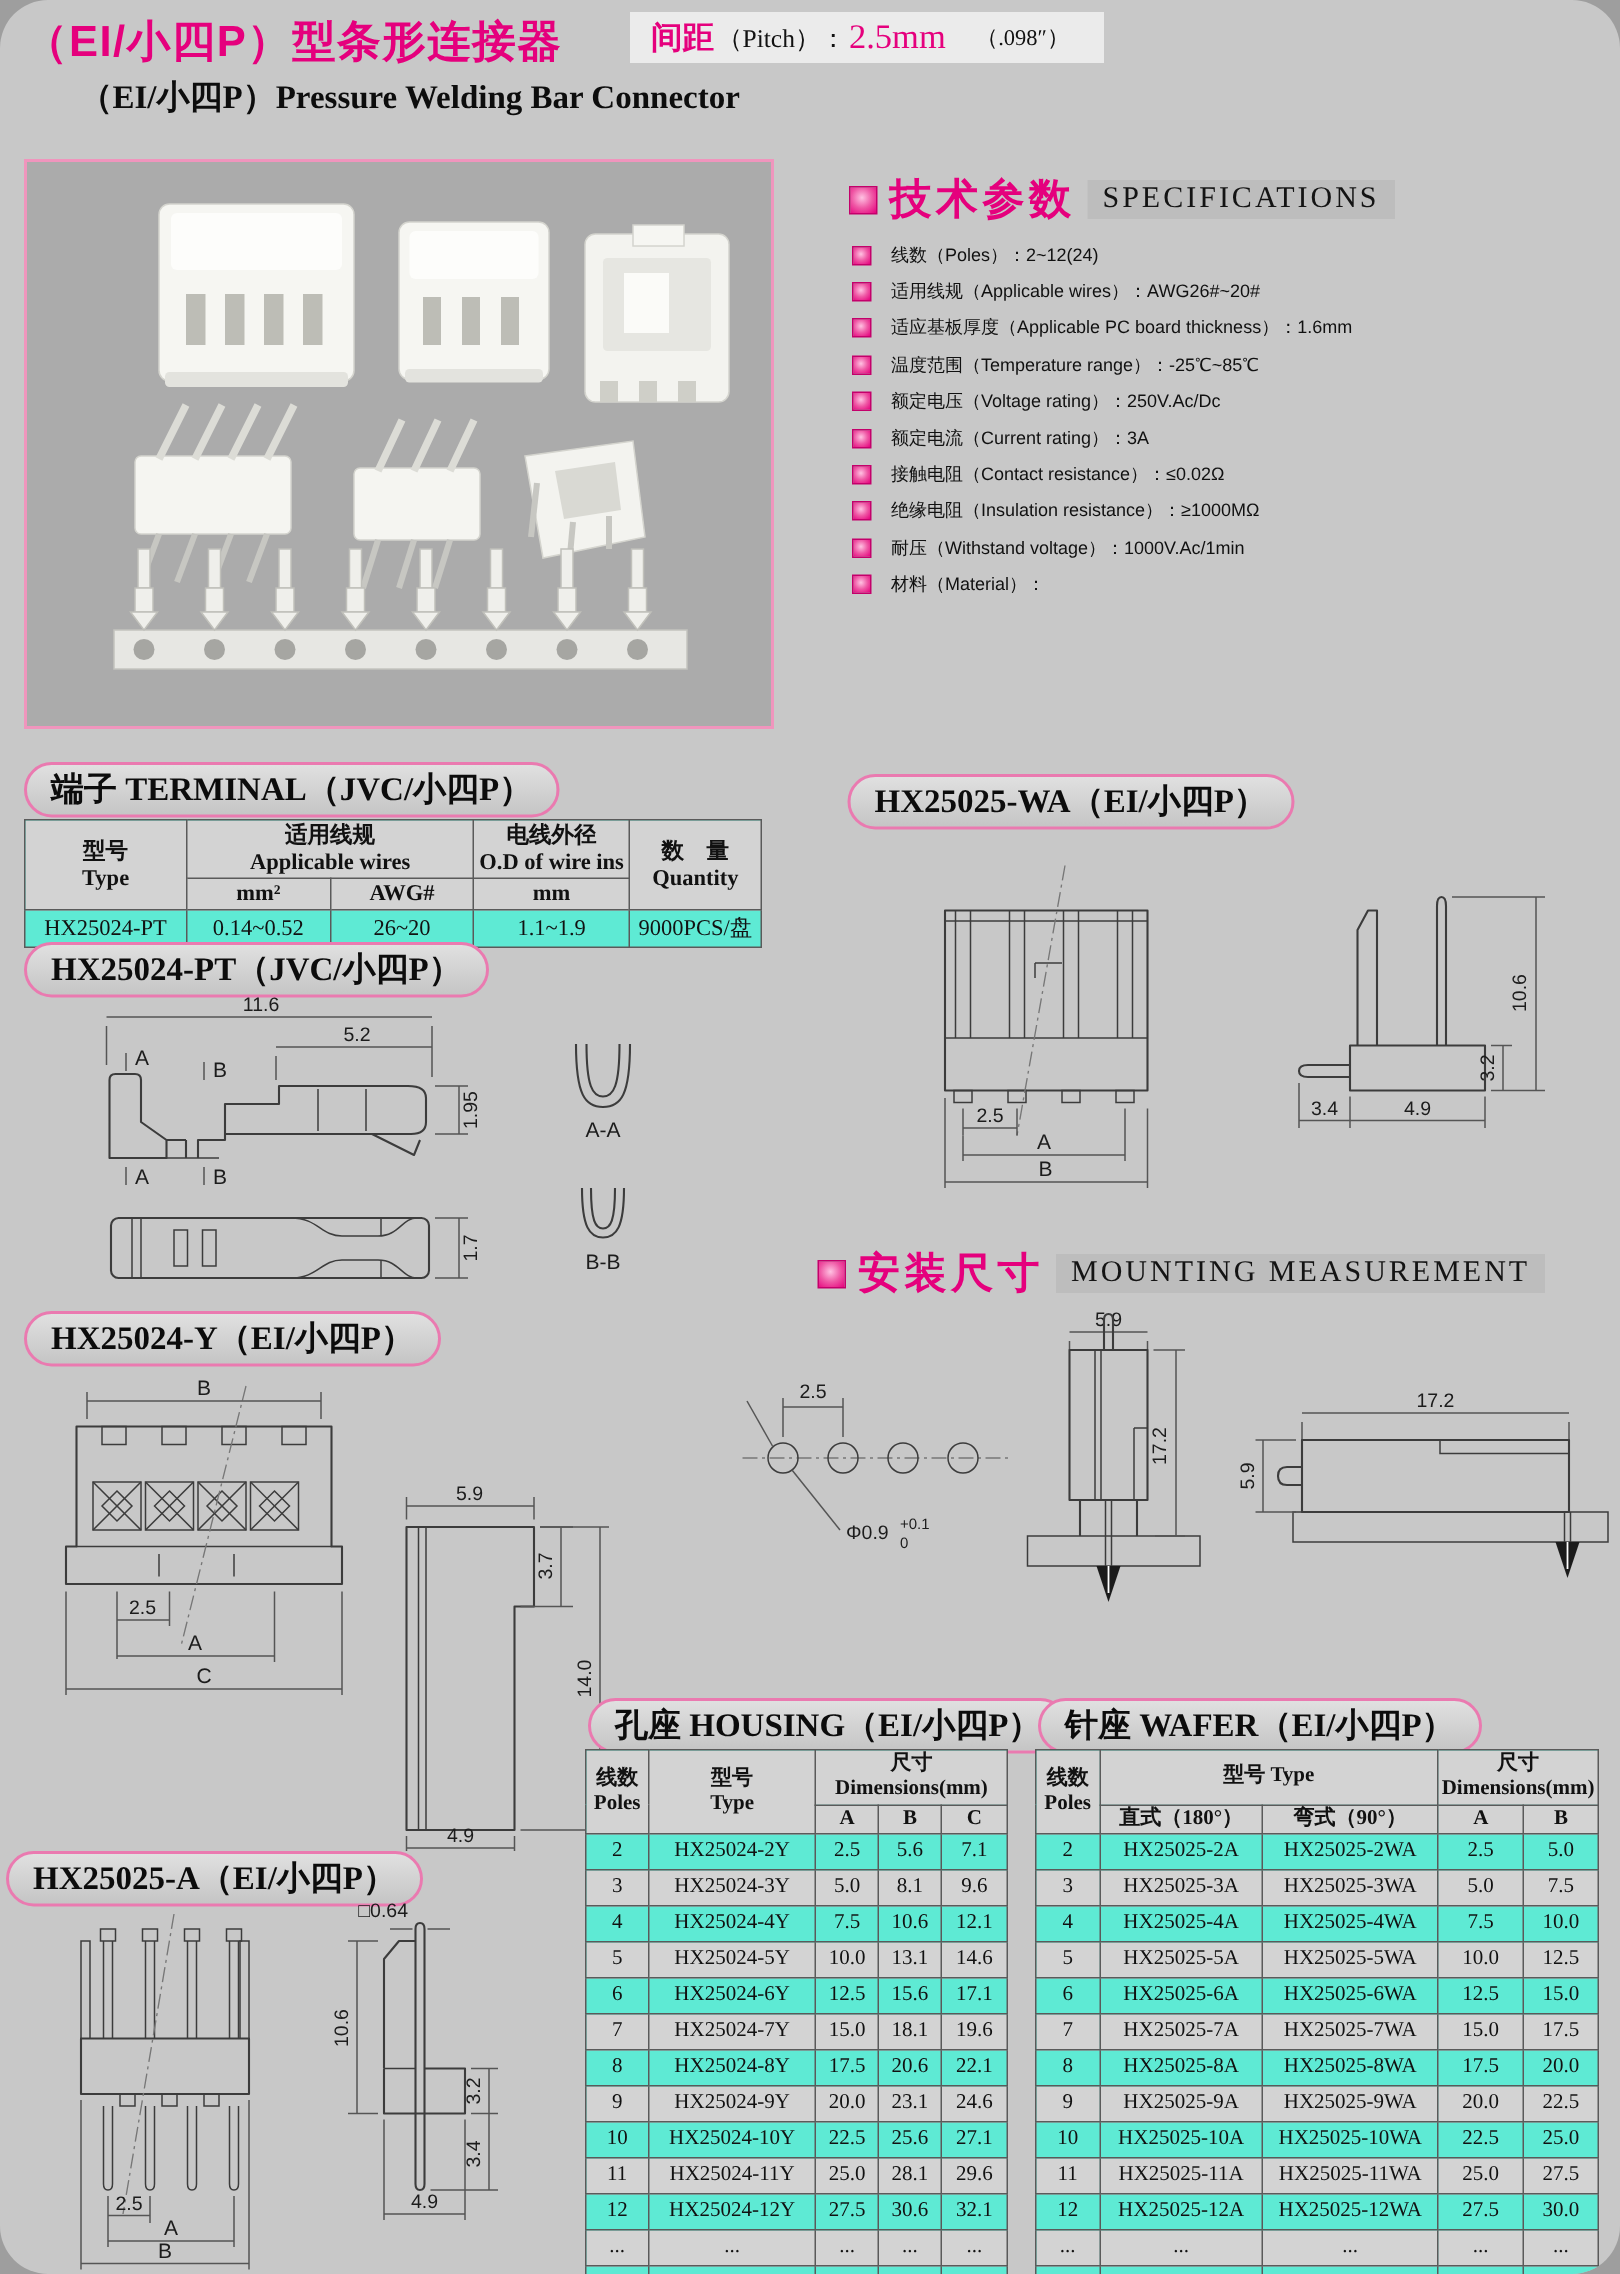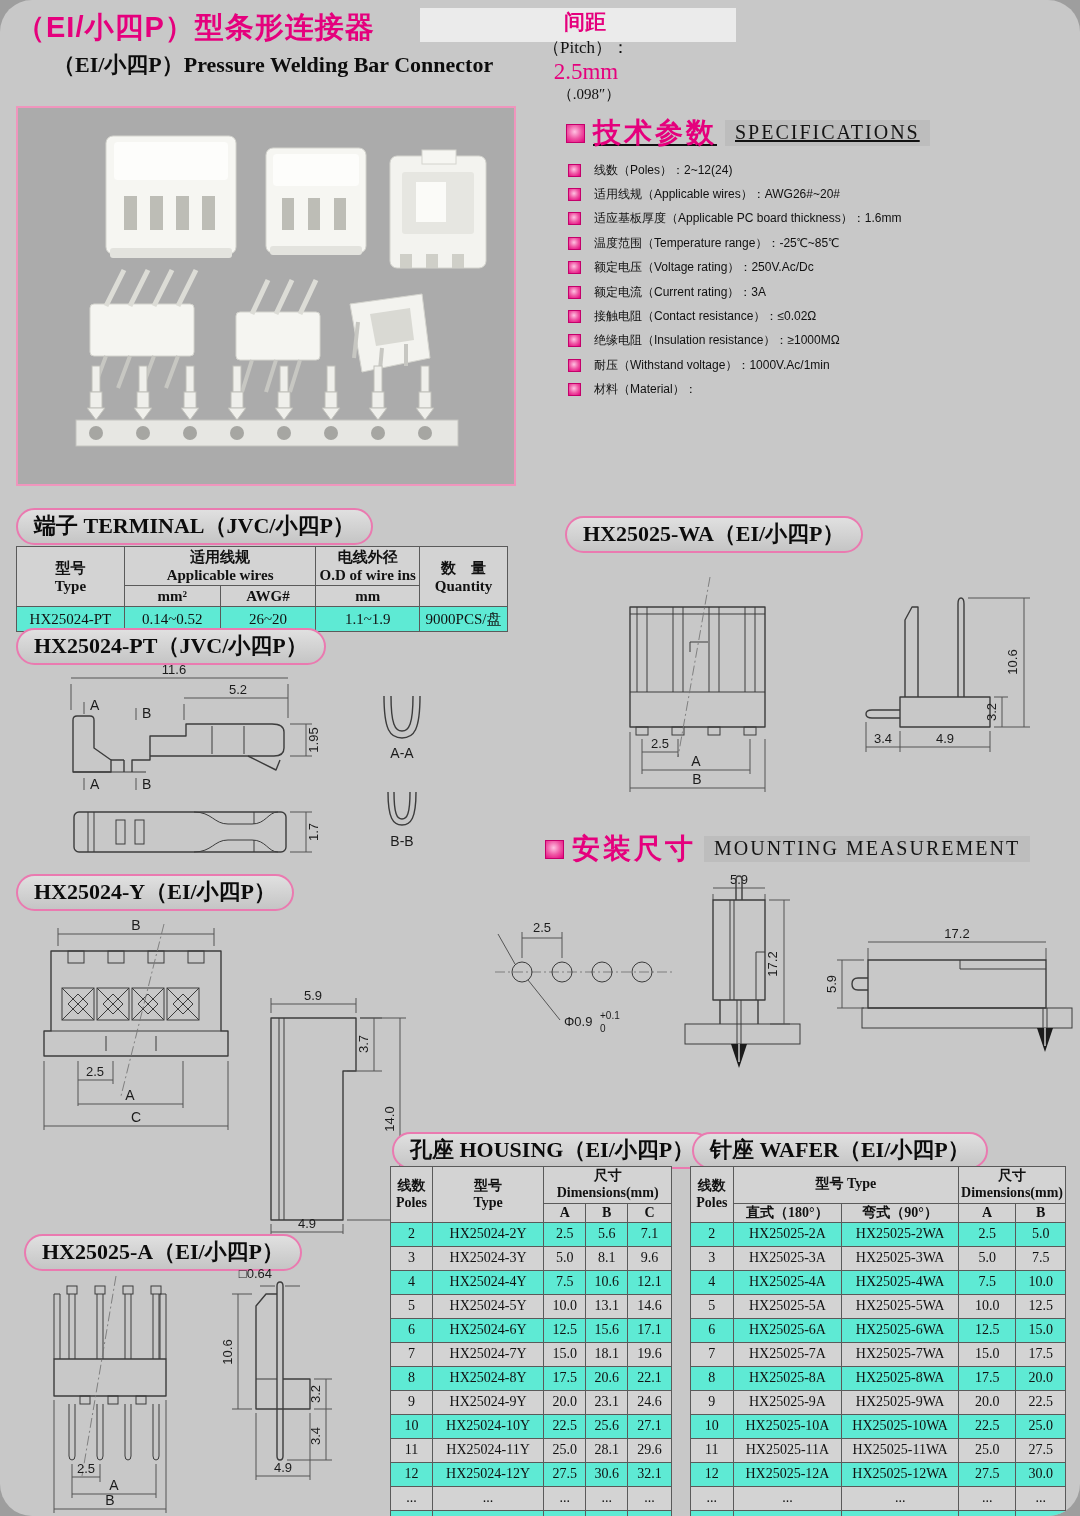--- a/index.html
+++ b/index.html
@@ -2,25 +2,25 @@
 <html><head>
 <meta charset="utf-8">
 <style>
   html,body{margin:0;padding:0;background:#9e9e9e;}
   #page{position:relative;width:1080px;height:1516px;background:#c8c8c8;overflow:hidden;
         font-family:"Liberation Sans",sans-serif;color:#111;border-radius:32px;}
   .abs{position:absolute;}
   
   .title-zh{left:16px;top:8px;font-size:29px;font-weight:bold;color:#e5007d;letter-spacing:1px;}
   .pitch-box{left:420px;top:8px;width:302px;height:34px;background:#ebebeb;display:flex;align-items:center;
-             padding-left:14px;font-family:"Liberation Serif",serif;flex-direction:column;}
+             padding-left:14px;font-family:"Liberation Serif",serif;}
   .pitch-zh{color:#e5007d;font-weight:bold;font-size:21px;font-family:"Liberation Sans",sans-serif;}
   .pitch-mid{font-size:17px;color:#111;margin-left:2px;}
   .pitch-val{color:#e5007d;font-size:23px;margin-left:2px;}
-  .pitch-inch{font-size:15px;color:#111;margin-left:8px;}
+  .pitch-inch{font-size:15px;color:#111;margin-left:20px;}
   .title-en{left:16px;top:50px;font-size:22px;font-weight:bold;font-family:"Liberation Serif",serif;color:#0d0d0d;margin-left:37px;}
   
   .photo{left:16px;top:106px;width:496px;height:376px;border:2px solid #f095bd;background:#ababab;}
   
   .sec-head{display:flex;align-items:center;}
   .sq-lg{width:17px;height:17px;margin-right:8px;border:1px solid #c4006b;
          background:radial-gradient(circle at 45% 40%,#ffc2e2 0%,#ef58a5 50%,#e5007d 100%);}
   .sec-zh{font-size:28px;font-weight:bold;color:#e5007d;letter-spacing:3px;margin-right:8px;}
   .sec-en{font-size:20px;font-family:"Liberation Serif",serif;color:#141414;letter-spacing:2px;
           background:#bdbdbd;padding:1px 10px 2px 10px;}
@@ -181,21 +181,21 @@
             <circle cx="219" cy="325" r="7"></circle>
           <circle cx="266" cy="325" r="7"></circle>
             <circle cx="313" cy="325" r="7"></circle>
             <circle cx="360" cy="325" r="7"></circle>
             <circle cx="407" cy="325" r="7"></circle>
         </g>
       </g>
     </svg>
   </div>
 
-  <div class="abs sec-head" style="left:566px;top:114px;text-decoration:underline;">
+  <div class="abs sec-head" style="left:566px;top:114px;">
     <span class="sq-lg"></span>
     <span class="sec-zh">技术参数</span>
     <span class="sec-en">SPECIFICATIONS</span>
   </div>
   <div class="abs spec-list">
 
   <div class="spec-item">
       <span class="sq-sm"></span>
       <span>线数（Poles）：2~12(24)</span>
     </div>
@@ -542,21 +542,21 @@
     <line class="dl" x1="344" y1="112" x2="390" y2="112"></line>
       <line class="dl" x1="331" y1="314" x2="390" y2="314"></line>
     <line class="dl" x1="384" y1="112" x2="384" y2="314"></line>
     <text transform="rotate(-90 378 213)" x="378" y="213" text-anchor="middle">14.0</text>
     <line class="dl" x1="255" y1="318" x2="255" y2="330"></line>
       <line class="dl" x1="327" y1="318" x2="327" y2="330"></line>
     <line class="dl" x1="255" y1="326" x2="327" y2="326"></line>
     <text x="291" y="322" text-anchor="middle">4.9</text>
   </svg>
 
-  <div class="abs" style="left:24px;top:1234px;">
+  <div class="abs" style="left:4px;top:1234px;">
     <span class="pill">HX25025-A（EI/小四P）</span>
   </div>
   <svg class="abs" style="left:16px;top:1264px;" width="370" height="250" viewBox="0 0 370 250">
 
     <g class="ol2">
       <path d="M38,95 L38,30 L44,30 L44,95"></path>
         <path d="M144,95 L144,30 L150,30 L150,95"></path>
       <path d="M53,95 L53,30 M59,95 L59,30"></path>
         <rect x="51" y="22" width="10" height="8"></rect>
       <path d="M81,95 L81,30 M87,95 L87,30"></path>

